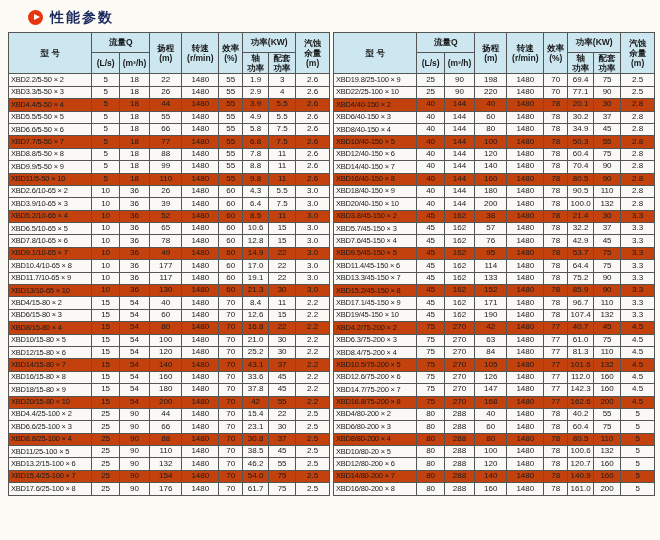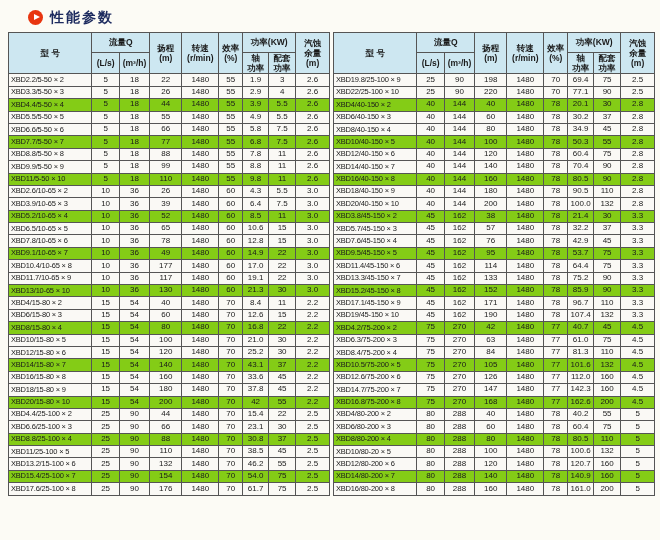--- a/index.html
+++ b/index.html
@@ -31,21 +31,21 @@
     font-size:8px;color:#1a1a1a;text-align:center;
     padding:0;line-height:1.1;overflow:hidden;
   }
   table.spec thead th{
     background:#cde7f1;font-weight:bold;font-size:8.5px;
   }
   thead tr.h1 th{height:19px;}
   thead tr.h2 th{height:19px;margin-left:21px;}
   thead th .stk{display:block;line-height:1.2;}
   tbody tr{background:#faf9f5;}
-  tbody tr.shaded{background:#84cc16;padding-left:20px;}
+  tbody tr.shaded{background:#c2410c;padding-left:20px;}
   tbody td{height:11.4px;white-space:nowrap;}
   tbody td.model{
     text-align:left;padding-left:2px;font-size:7.5px;letter-spacing:-0.2px;
   }
 </style>
 </head>
 <body style="--accent: #e8350f;">
 
 <div>
 

